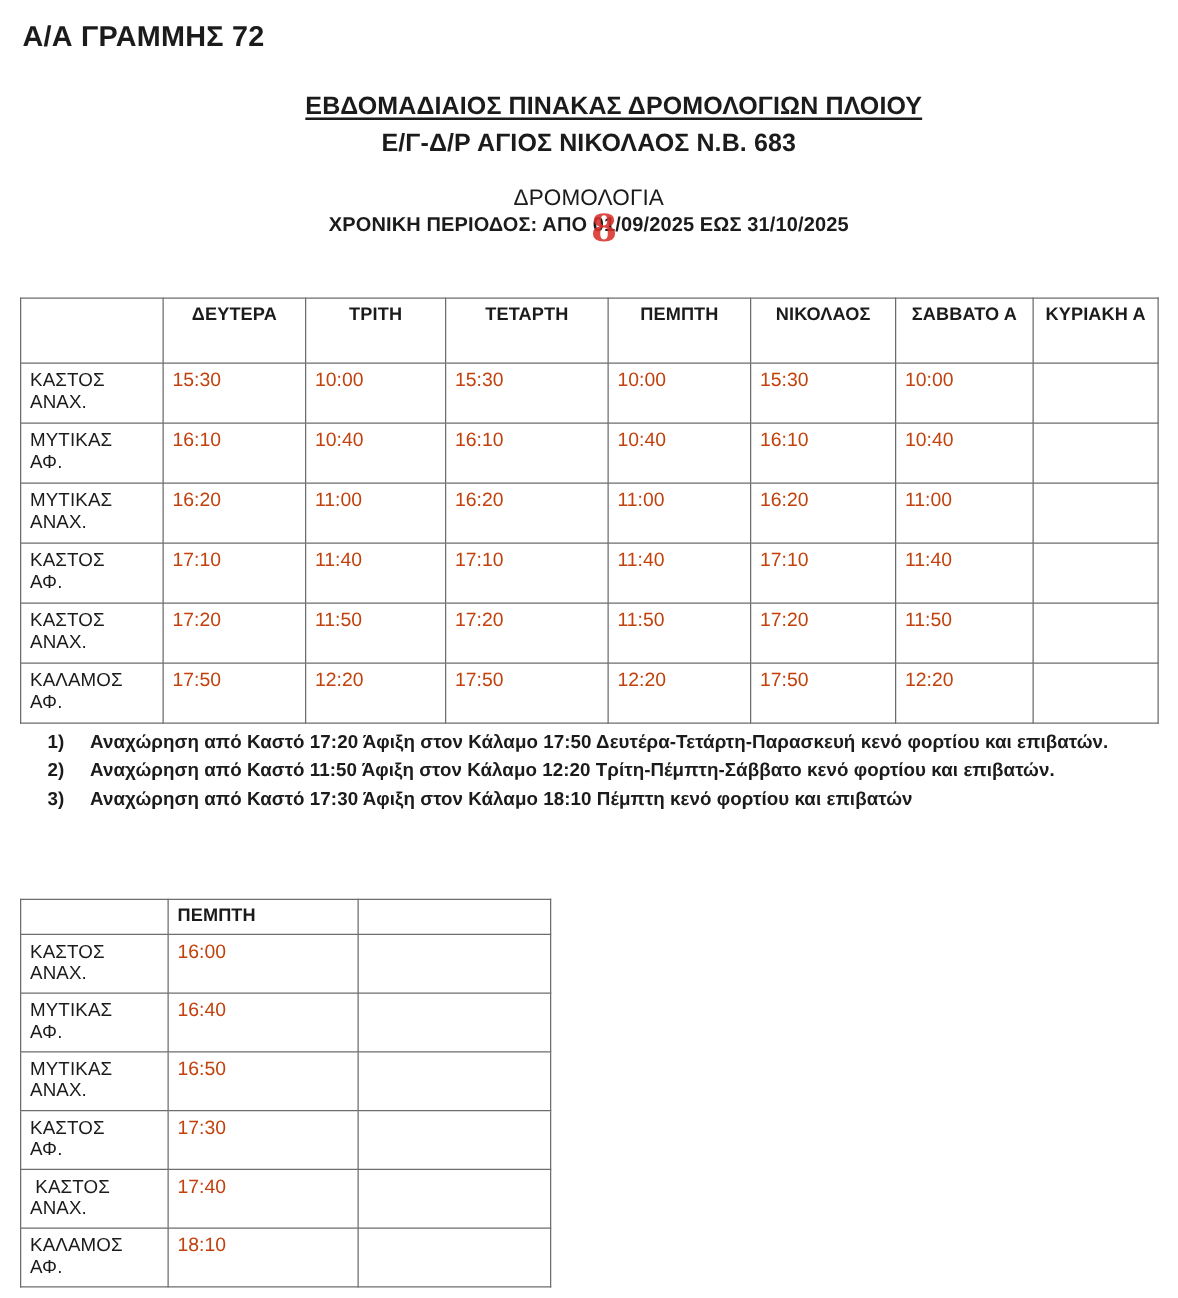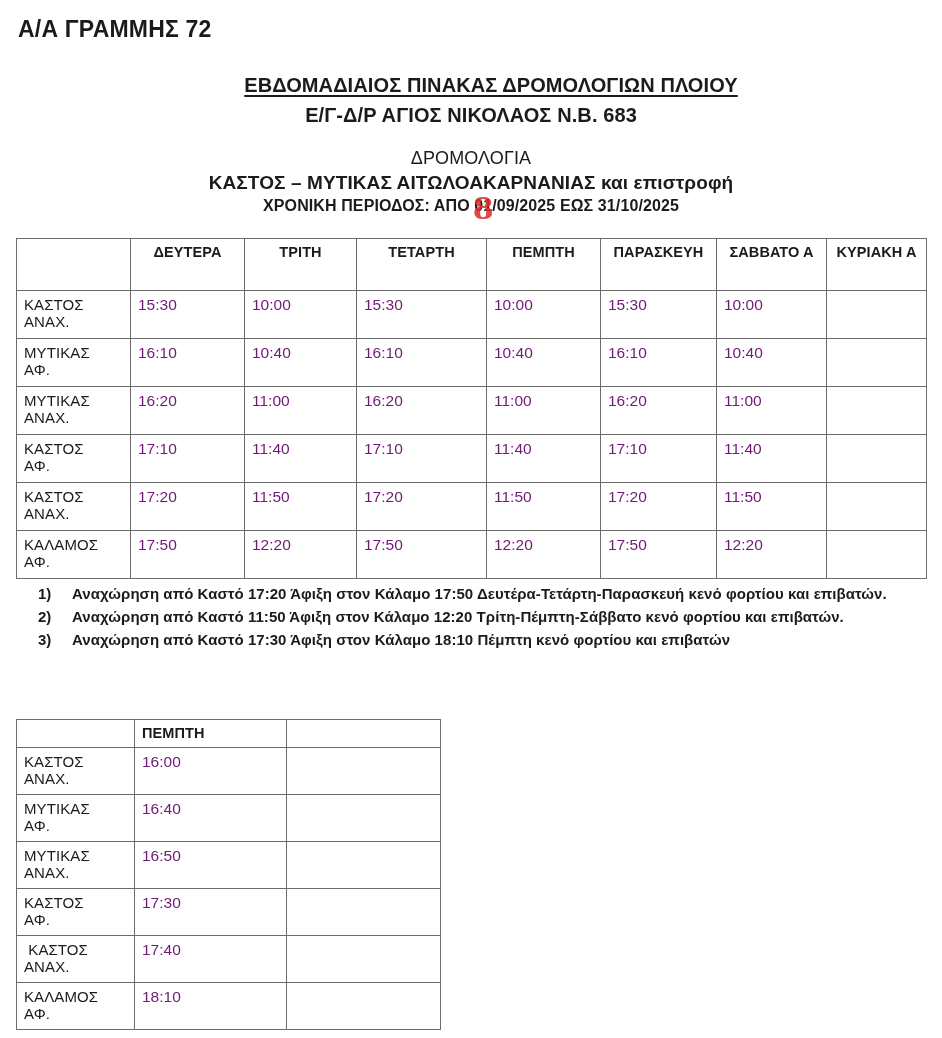--- a/index.html
+++ b/index.html
@@ -110,21 +110,21 @@
     letter-spacing: 0.1px;
   }
   td.rowhdr {
     font-weight: bold;
     font-size: 15px;
     letter-spacing: 0.1px;
     white-space: pre-wrap;
   }
   td.timecell {
     font-size: 15.5px;
-    color: #701a75;
+    color: #c2410c;
     margin-left: 20px;
   }
 
   
   #main-table {
     position: absolute;
     left: 16px;
     top: 238px;
     width: 910px;
   }
@@ -169,21 +169,20 @@
 </head>
 <body>
 
 <div class="line-no">Α/Α ΓΡΑΜΜΗΣ 72</div>
 
 <div class="headings">
   <div class="h-main">ΕΒΔΟΜΑΔΙΑΙΟΣ ΠΙΝΑΚΑΣ ΔΡΟΜΟΛΟΓΙΩΝ ΠΛΟΙΟΥ</div>
   <div class="h-vessel">Ε/Γ-Δ/Ρ ΑΓΙΟΣ ΝΙΚΟΛΑΟΣ  Ν.Β. 683</div>
   <div class="h-spacer"></div>
   <div class="h-drom">ΔΡΟΜΟΛΟΓΙΑ</div>
-  <div class="h-route">ΚΑΣΤΟΣ – ΜΥΤΙΚΑΣ ΑΙΤΩΛΟΑΚΑΡΝΑΝΙΑΣ και επιστροφή</div>
   <div>
     <div class="h-period">
       <span>ΧΡΟΝΙΚΗ ΠΕΡΙΟΔΟΣ: ΑΠΟ </span><span class="annot-wrap"><span>01</span><span class="annot-red">8</span></span><span>/09/2025 ΕΩΣ   31/10/2025</span>
     </div>
   </div>
 </div>
 
 <table class="sched" id="main-table">
   <colgroup>
     <col style="width:114px">
@@ -195,21 +194,21 @@
     <col style="width:110px">
     <col style="width:100px">
   </colgroup>
   <thead>
     <tr class="hrow">
       <th></th>
       <th>ΔΕΥΤΕΡΑ</th>
       <th>ΤΡΙΤΗ</th>
       <th>ΤΕΤΑΡΤΗ</th>
       <th>ΠΕΜΠΤΗ</th>
-      <th>ΠΑΡΑΣΚΕΥΗ</th>
+      <th>ΝΙΚΟΛΑΟΣ</th>
       <th>ΣΑΒΒΑΤΟ Α</th>
       <th>ΚΥΡΙΑΚΗ Α</th>
     </tr>
   </thead>
   <tbody>
     <tr>
       <td class="rowhdr">ΚΑΣΤΟΣ
 ΑΝΑΧ.</td>
       <td class="timecell">15:30</td>
       <td class="timecell">10:00</td>

